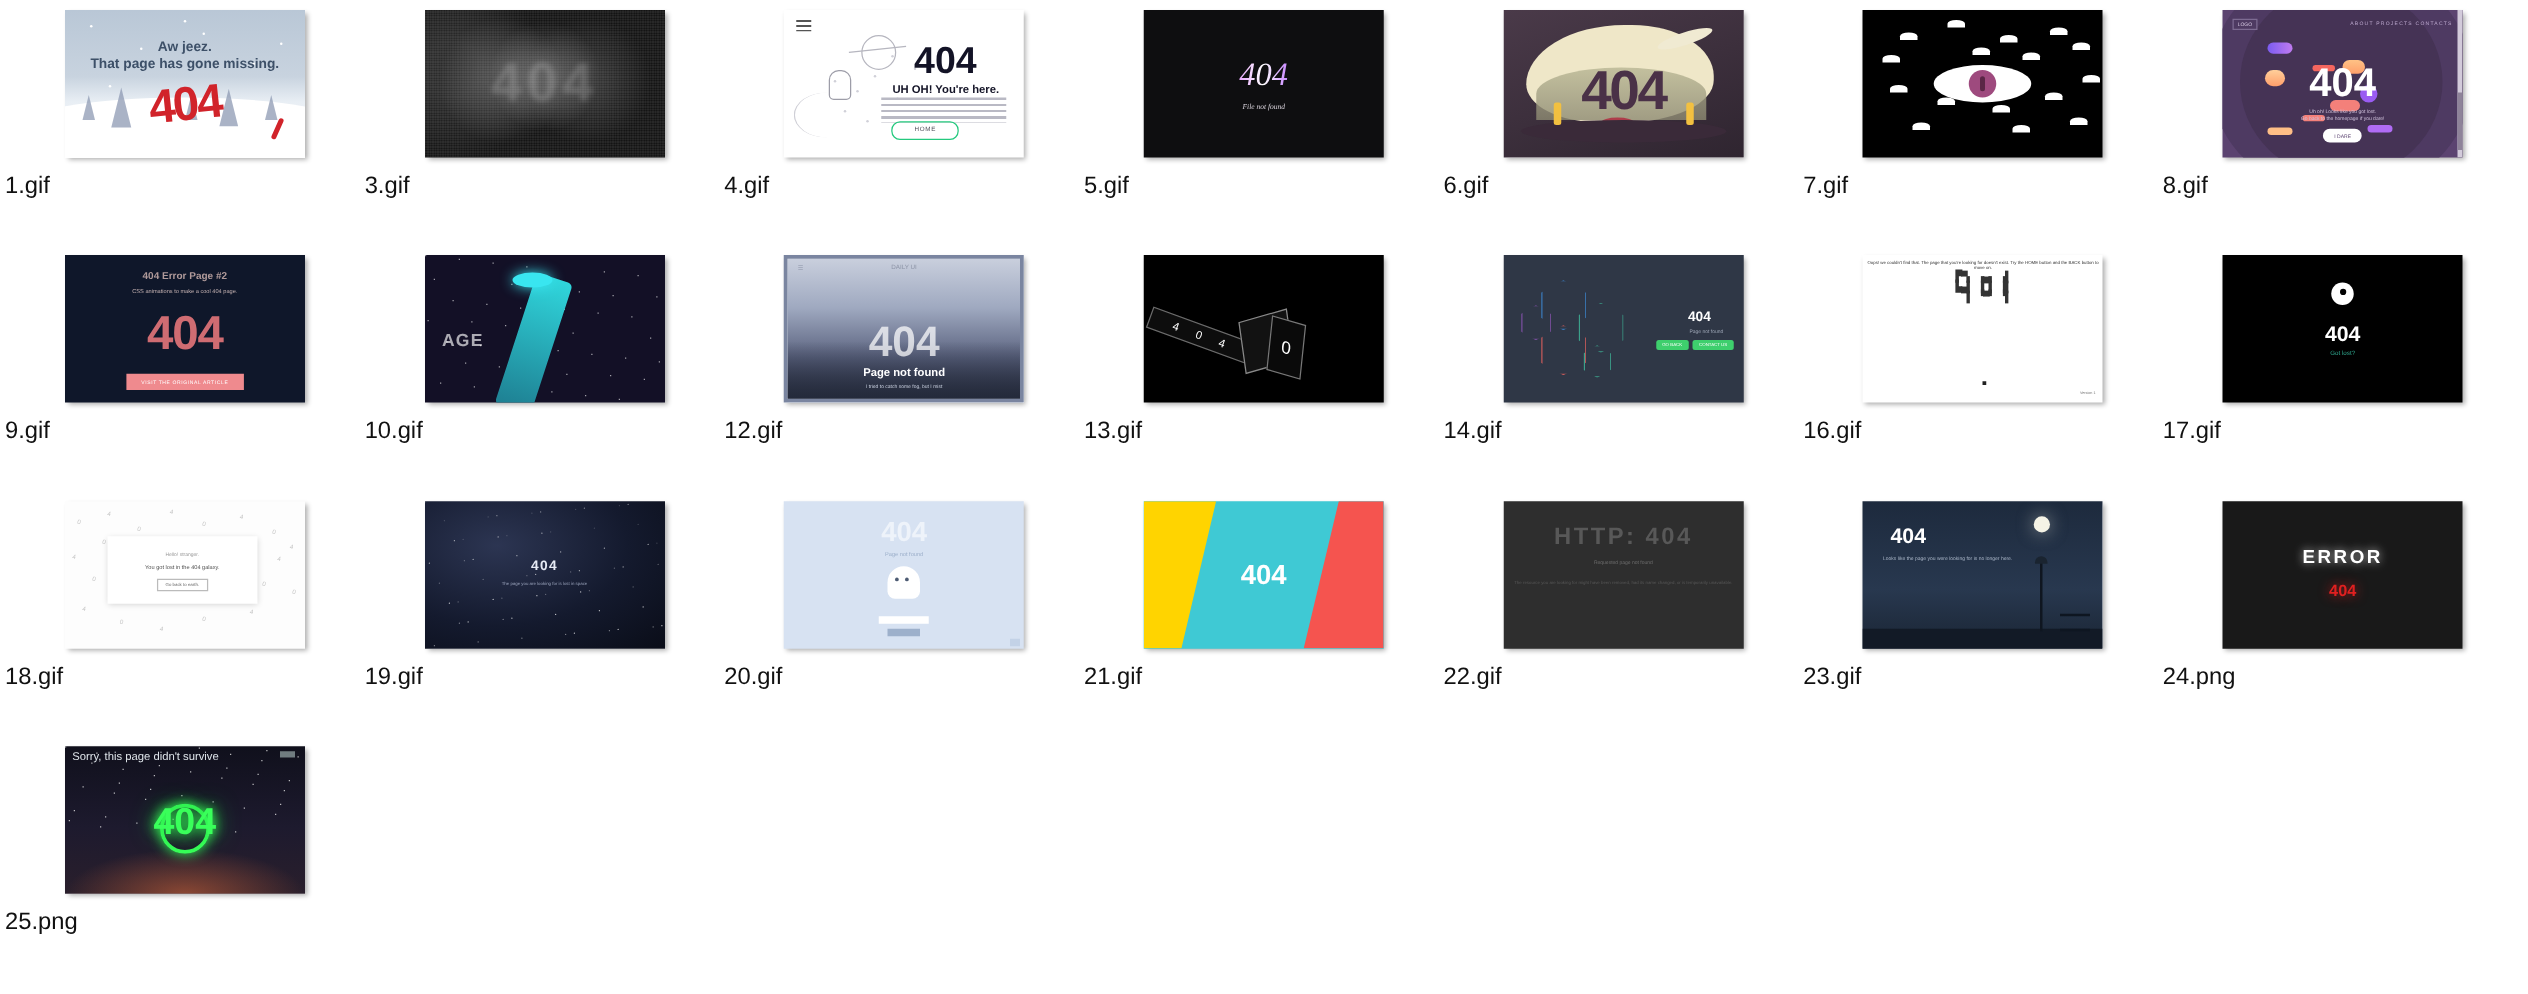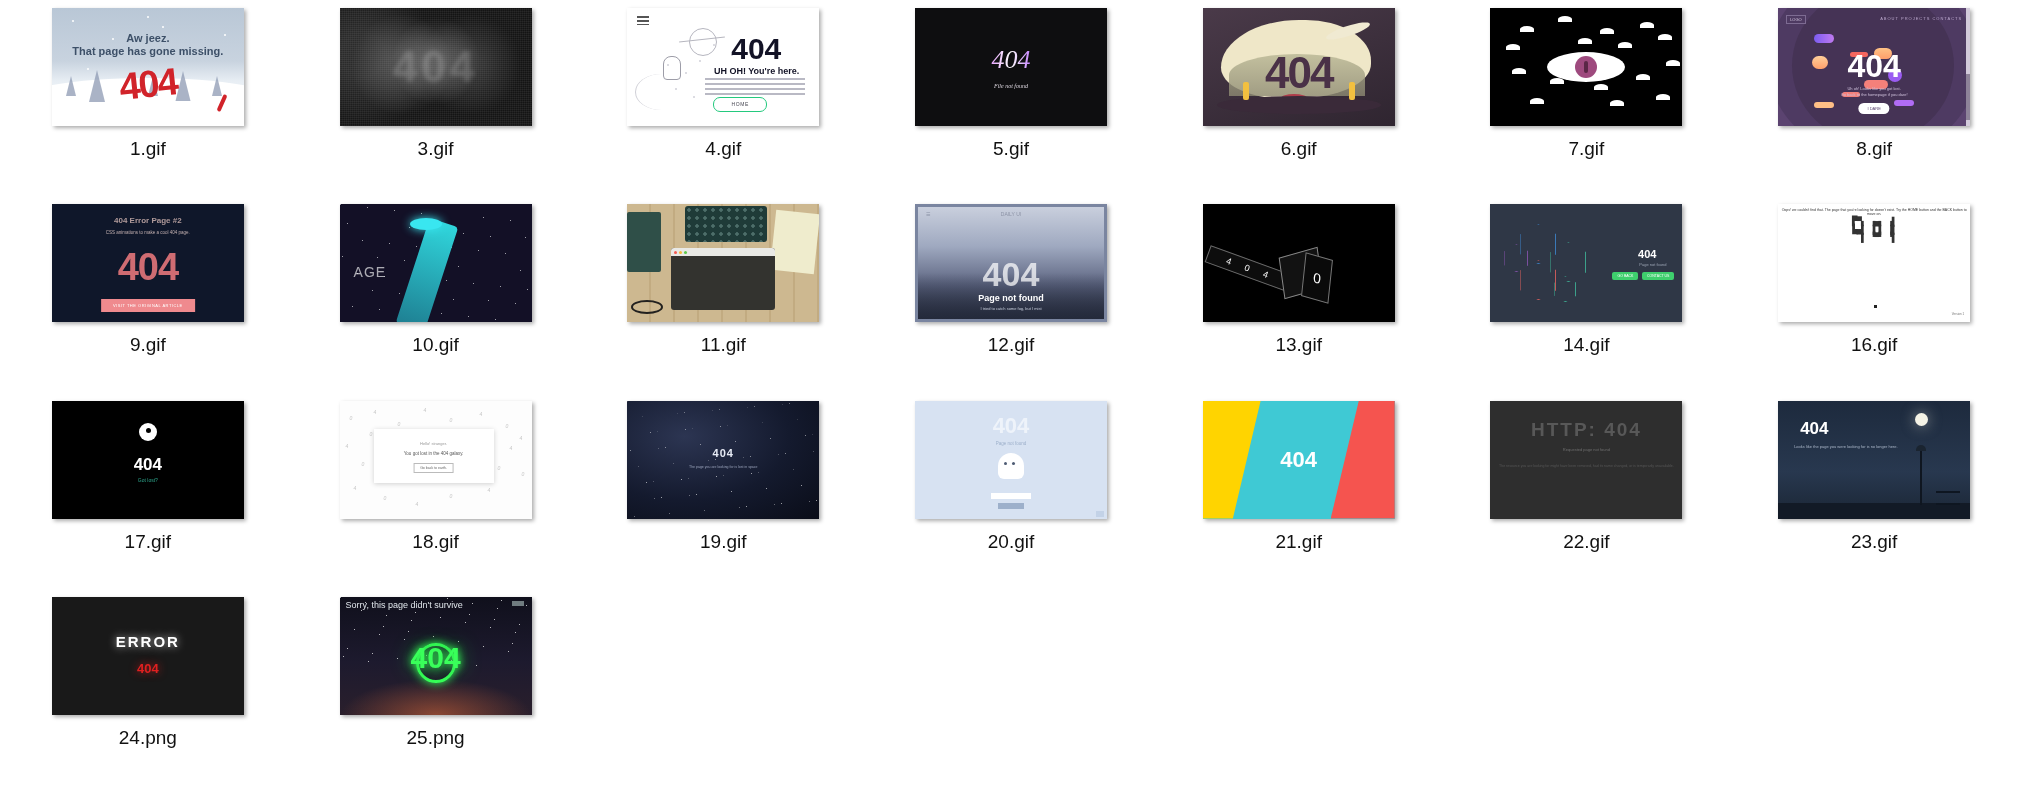--- a/index.html
+++ b/index.html
@@ -11,21 +11,21 @@
   }
   #grid{
     display:grid;
     grid-template-columns:repeat(7, 1fr);
     grid-template-rows:repeat(4, 1fr);
     width:2022px;height:795px;
     box-sizing:border-box;
     padding:8px 4px 2px 4px;
   }
   .cell{
-    display:flex;flex-direction:column;align-items:center;justify-content:flex-start;
+    display:flex;flex-direction:column;justify-content:flex-start;
     box-sizing:border-box;
   }
   .thumb-wrap{
     height:118px;width:100%;
     display:flex;align-items:center;justify-content:center;
     box-sizing:border-box;
   }
   .thumb{
     width:192px;height:118px;
     box-shadow:2px 2px 4px rgba(0,0,0,0.33);
@@ -128,21 +128,21 @@
   .t9{background:#0f172a;}
   .t9 .h{position:absolute;top:12px;left:0;right:0;text-align:center;color:#b09a9a;font-size:8px;font-weight:bold;}
   .t9 .s{position:absolute;top:26px;left:0;right:0;text-align:center;color:#c3b0b0;font-size:4.5px;}
   .t9 .fig{position:absolute;top:42px;left:0;right:0;text-align:center;color:#cf6c72;font-size:38px;font-weight:bold;letter-spacing:-1px;}
   .t9 .btn{position:absolute;bottom:10px;left:50%;transform:translateX(-50%);background:#ef8a8e;color:#fff;font-size:4px;padding:4px 12px;letter-spacing:.5px;}
 
   
   .t10{background:#131026;}
   .t10 .tube{position:absolute;top:16px;left:72px;width:30px;height:110px;background:linear-gradient(#30d6dc,#1e7f92);transform:rotate(18deg);border-radius:4px;}
   .t10 .cap{position:absolute;top:14px;left:70px;width:32px;height:12px;background:#39e6f0;border-radius:50%;box-shadow:0 0 10px #39e6f0;}
-  .t10 .txt{position:absolute;top:60px;left:14px;color:rgba(255,255,255,.65);font-size:14px;font-weight:normal;letter-spacing:1px;}
+  .t10 .txt{position:absolute;top:60px;left:14px;color:rgba(255,255,255,.65);font-size:14px;font-weight:bold;letter-spacing:1px;}
   .t10 .star{position:absolute;width:1px;height:1px;background:#fff;opacity:.6;}
 
   
   .t11{background:linear-gradient(#d9c9a8,#c9b48f);}
   .t11 .wood{position:absolute;inset:0;background:repeating-linear-gradient(90deg,#cdb890 0 22px,#c2ab81 22px 24px);}
   .t11 .book{position:absolute;left:0;top:8px;width:34px;height:60px;background:#2f4f48;border-radius:2px;}
   .t11 .paper{position:absolute;right:2px;top:8px;width:44px;height:60px;background:#efeccd;transform:rotate(6deg);}
   .t11 .kb{position:absolute;top:2px;left:58px;width:82px;height:36px;background:#1f3b38;border-radius:3px;background-image:radial-gradient(circle,#4d6e69 1.5px,transparent 2px);background-size:8px 8px;}
   .t11 .win{position:absolute;top:44px;left:44px;width:104px;height:62px;background:#33332f;border-radius:3px;}
   .t11 .winbar{position:absolute;top:0;left:0;width:100%;height:8px;background:#e9e9e5;border-radius:3px 3px 0 0;}
@@ -445,36 +445,20 @@
           <i class="star" style="left:76px;top:42px"></i>
           <i class="star" style="left:113px;top:95px"></i>
           <i class="star" style="left:150px;top:32px"></i>
           <i class="star" style="left:187px;top:85px"></i>
           <div class="tube"></div>
           <div class="cap"></div>
       <div class="txt">AGE</div>
        </div>
      </div>
      <div class="caption">10.gif</div>
-    </div>
-    <div class="cell">
-      <div class="thumb-wrap">
-       <div class="thumb t11">
-         <div class="wood"></div>
-          <div class="book"></div>
-          <div class="paper"></div>
-          <div class="kb"></div>
-      <div class="win">
-            <div class="winbar"></div>
-            <div class="dots"></div>
-          </div>
-          <div class="gl"></div>
-       </div>
-     </div>
-     <div class="caption">11.gif</div>
     </div>
     <div class="cell">
       <div class="thumb-wrap">
        <div class="thumb t12">
          <div class="trees"></div>
       <div class="top">☰</div>
       <div class="brand">DAILY UI</div>
       <div class="n">404</div>
       <div class="t">Page not found</div>
       <div class="s">I tried to catch some fog, but I mist</div>

